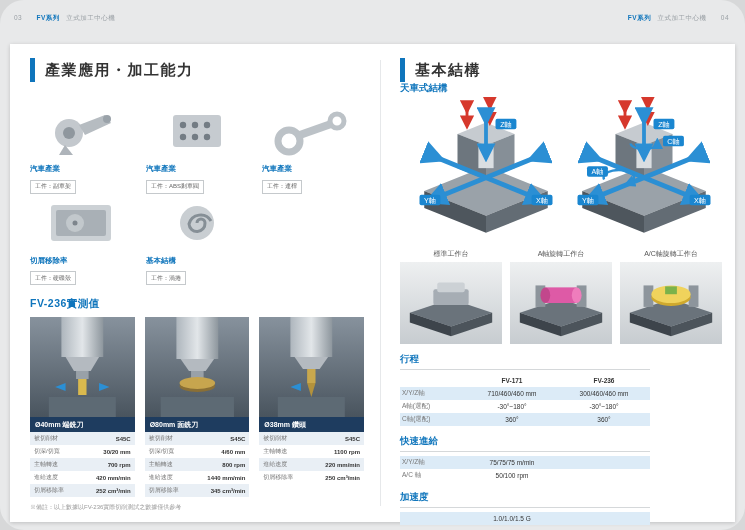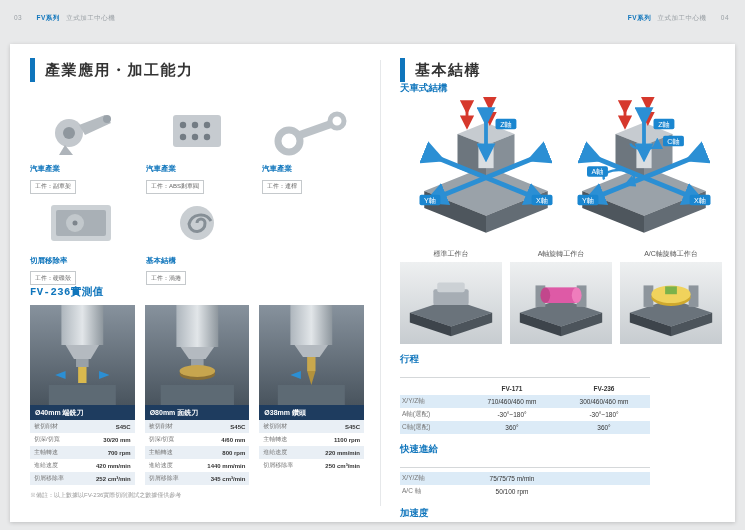--- a/index.html
+++ b/index.html
@@ -1,17 +1,17 @@
 <!DOCTYPE html>
 <html><head>
 <meta charset="utf-8">
 <style>
   * { margin:0; padding:0; box-sizing:border-box; }
   html,body { background:#d7d8d9; font-family:"Liberation Sans", sans-serif; }
-  .page { position:relative; width:745px; height:530px; background:#e8e9ea; overflow:hidden; }
+  .page { position:relative; width:745px; height:530px; background:#e8e9ea; overflow:hidden;border-radius:24px; }
 
   
   .hdr { position:absolute; top:14px; font-size:6.5px; color:#9aa0a5; letter-spacing:.5px; white-space:nowrap; }
   .hdr-left { left:14px; }
   .hdr-right { right:16px; text-align:right; }
   .hdr .series { color:#0f75bc; font-weight:bold; }
   .hdr .pnum { color:#9aa0a5; }
   .hdr-left .series { margin-left:12px; }
   .hdr .htitle { margin-left:4px; }
   .hdr-right .pnum { margin-left:12px; }
@@ -25,21 +25,21 @@
 
   .sec-hdr { display:flex; align-items:center; height:24px; border-left:5px solid #0f75bc; padding-left:10px; }
   .sec-hdr h2 { font-size:15px; color:#333; font-weight:bold; letter-spacing:1.5px; }
 
   
   .products { margin-top:20px; display:grid; grid-template-columns:repeat(3,1fr); gap:0 14px; }
   .pimg { height:58px; display:flex; align-items:center; justify-content:center; background:#fff; }
   .pcat { margin-top:4px; font-size:7.5px; font-weight:bold; color:#0f75bc; }
   .pwork { display:inline-block; margin-top:3px; border:1px solid #c5c9cc; padding:1.5px 4px; font-size:6px; color:#666; }
 
-  .measured-title { margin-top:0; font-size:10.5px; font-weight:bold; color:#0f75bc; letter-spacing:.5px;font-family:Liberation Mono, monospace; }
+  .measured-title { margin-top:12px; font-size:10.5px; font-weight:bold; color:#0f75bc; letter-spacing:.5px; }
   .cards { margin-top:6px; display:grid; grid-template-columns:repeat(3,1fr); gap:10px; }
   .cimg { height:100px; background:linear-gradient(180deg,#87929d,#49545e); }
   .cimg svg { display:block; width:100%; height:100%; }
   .cname { height:15px; background:#1e3c5f; color:#fff; font-size:7px; line-height:15px; padding-left:5px; font-weight:bold; }
   .crow { display:flex; justify-content:space-between; align-items:center; height:13px; padding:0 4px; font-size:6px; }
   .crow:nth-child(odd) { background:#e9eff5; }
   .crow .lab { color:#777; }
   .crow .val { color:#333; font-weight:bold; }
   .note { margin-top:6px; font-size:6px; color:#999; }
 
@@ -47,21 +47,21 @@
   .gantry-label { font-size:9.5px; font-weight:bold; color:#0f75bc; }
   .machines { display:flex; gap:6px; margin-top:2px; padding-left:10px; }
   .machines svg { width:152px; height:148px; }
 
   .tables-row { display:grid; grid-template-columns:repeat(3,1fr); gap:8px; margin-top:4px; }
   .tcap { font-size:7px; color:#555; text-align:center; margin-bottom:3px; }
   .timg { height:82px; background:linear-gradient(180deg,#eef0f1,#c7ccd0); }
   .timg svg { display:block; width:100%; height:100%; }
 
   .spec-block { margin-top:9px; width:250px; }
-  .spec-title { font-size:9.5px; font-weight:bold; color:#0f75bc; padding-bottom:11px; border-bottom:1px solid #d5d8da; margin-bottom:4px; }
+  .spec-title { font-size:9.5px; font-weight:bold; color:#0f75bc; padding-bottom:3px; border-bottom:1px solid #d5d8da; margin-bottom:4px; }
   .trow { display:grid; grid-template-columns:66px 1fr 1fr; height:13px; align-items:center; font-size:6.5px; }
   .trow.head { color:#444; font-weight:bold; }
   .trow .tl { color:#777; padding-left:2px; }
   .trow .tv { text-align:center; color:#333; }
   .blue-bg { background:#dcebf7; }
 </style>
 </head>
 <body>
 
 <div class="page">

